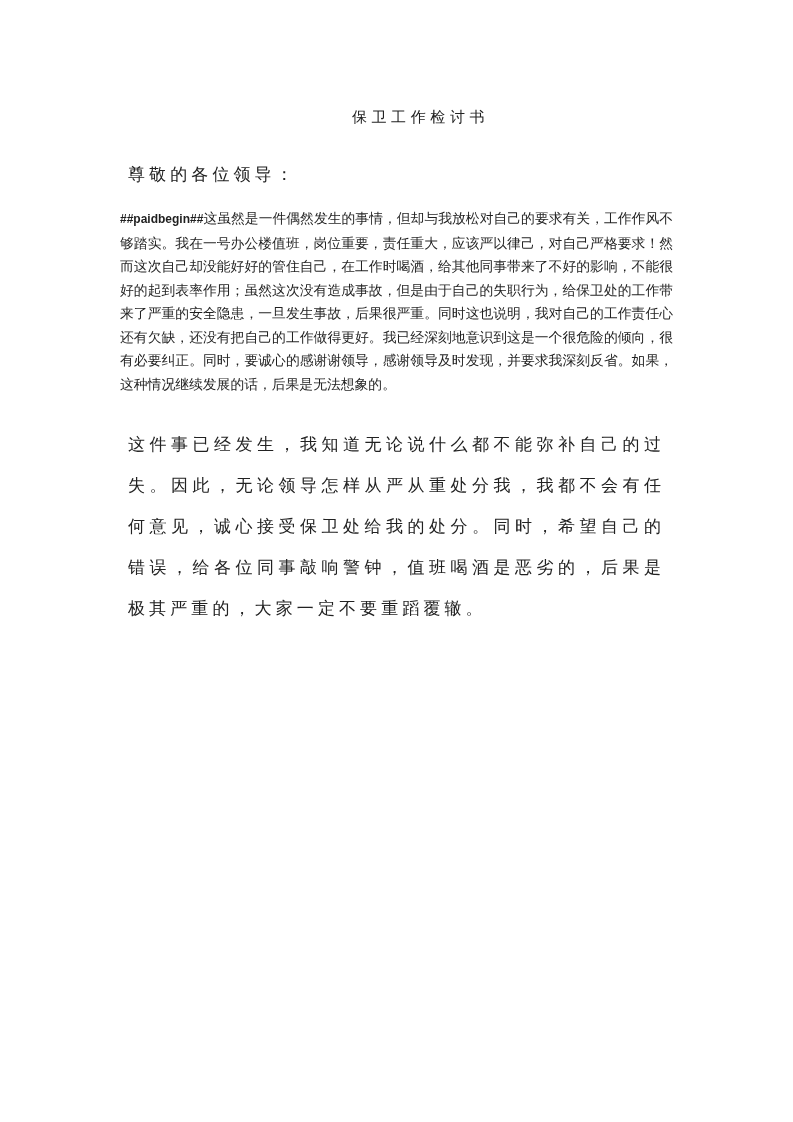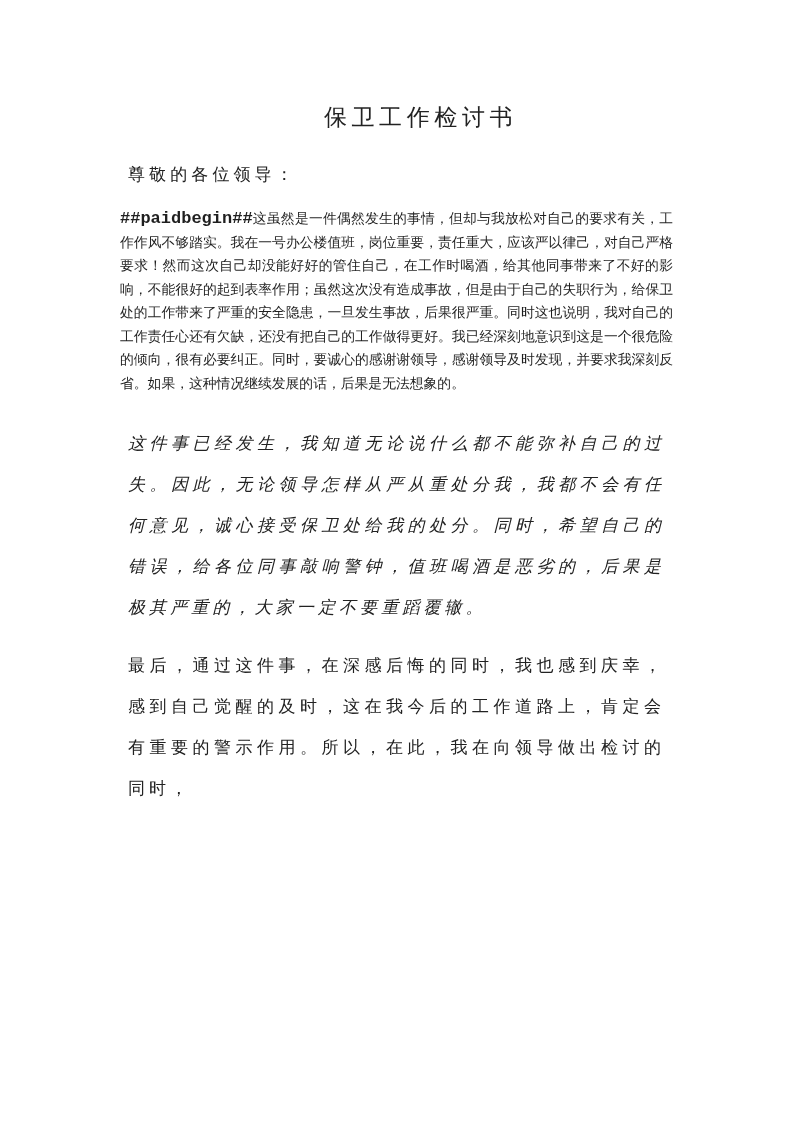--- a/index.html
+++ b/index.html
@@ -12,21 +12,21 @@
     width: 793px;
     height: 1122px;
     box-sizing: border-box;
     padding: 97px 120px 0 120px;
     background: #ffffff;
     color: #222222;
     font-family: "Liberation Serif", serif;
     overflow: hidden;
   }
   .doc-title {
-    font-size: 23px;
+    font-size: 15px;
     font-weight: 400;
     line-height: 41px;
     letter-spacing: 4.6px;
     text-align: center;
     text-indent: 48px;
     margin: 0 0 16px 0;
     white-space: nowrap;
   }
   .body-lg {
     font-size: 17px;
@@ -40,37 +40,36 @@
   .para-opening { margin-bottom: 6px; }
   .body-sm {
     font-size: 13.8px;
     line-height: 23.5px;
     letter-spacing: 0;
     text-align: justify;
     margin: 0 0 28px 0;
     color: #1f1f1f;
   }
   .paid-token {
-    font-family: Liberation Mono, monospace;
+    font-family: Liberation Sans, sans-serif;
     font-weight: 700;
-    font-size: 17px;
+    font-size: 12px;
   }
-  .para-acceptance { margin-bottom: 17px; font-style: italic; }
+  .para-acceptance { margin-bottom: 17px; }
   .para-closing { margin-bottom: 0; }
 </style>
 </head>
 <body>
 
 <div class="page">
 
   <h1 class="doc-title">保卫工作检讨书</h1>
 
   <p class="body-lg salutation">尊敬的各位领导：</p>
 
 
 
   <p class="body-sm para-detail"><span class="paid-token">##paidbegin##</span><span>这虽然是一件偶然发生的事情，但却与我放松对自己的要求有关，工作作风不够踏实。我在一号办公楼值班，岗位重要，责任重大，应该严以律己，对自己严格要求！然而这次自己却没能好好的管住自己，在工作时喝酒，给其他同事带来了不好的影响，不能很好的起到表率作用；虽然这次没有造成事故，但是由于自己的失职行为，给保卫处的工作带来了严重的安全隐患，一旦发生事故，后果很严重。同时这也说明，我对自己的工作责任心还有欠缺，还没有把自己的工作做得更好。我已经深刻地意识到这是一个很危险的倾向，很有必要纠正。同时，要诚心的感谢谢领导，感谢领导及时发现，并要求我深刻反省。如果，这种情况继续发展的话，后果是无法想象的。</span></p>
 
   <p class="body-lg para-acceptance">这件事已经发生，我知道无论说什么都不能弥补自己的过失。因此，无论领导怎样从严从重处分我，我都不会有任何意见，诚心接受保卫处给我的处分。同时，希望自己的错误，给各位同事敲响警钟，值班喝酒是恶劣的，后果是极其严重的，大家一定不要重蹈覆辙。</p>
 
-  <p class="body-lg para-closing">最后，通过这件事，在深感后悔的同时，我也感到庆幸，感到自己觉醒的及时，这在我今后的工作道路上，肯定会有重要的警示作用。所以，在此，我在向领导做出检讨的同时，</p>
 
 </div>
 
 </body></html>

